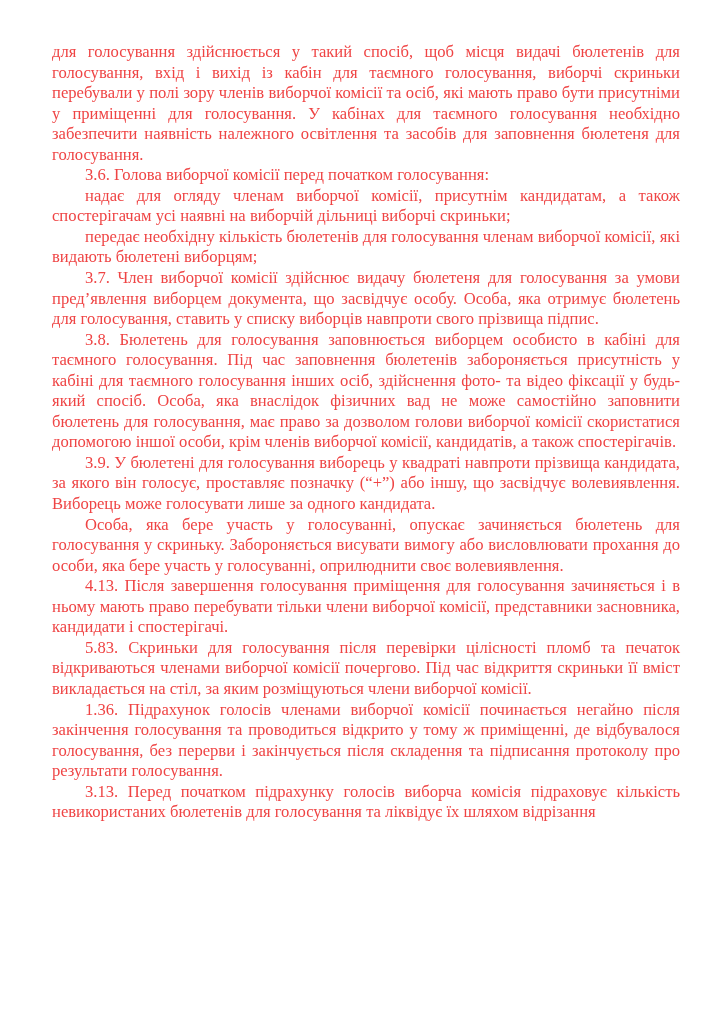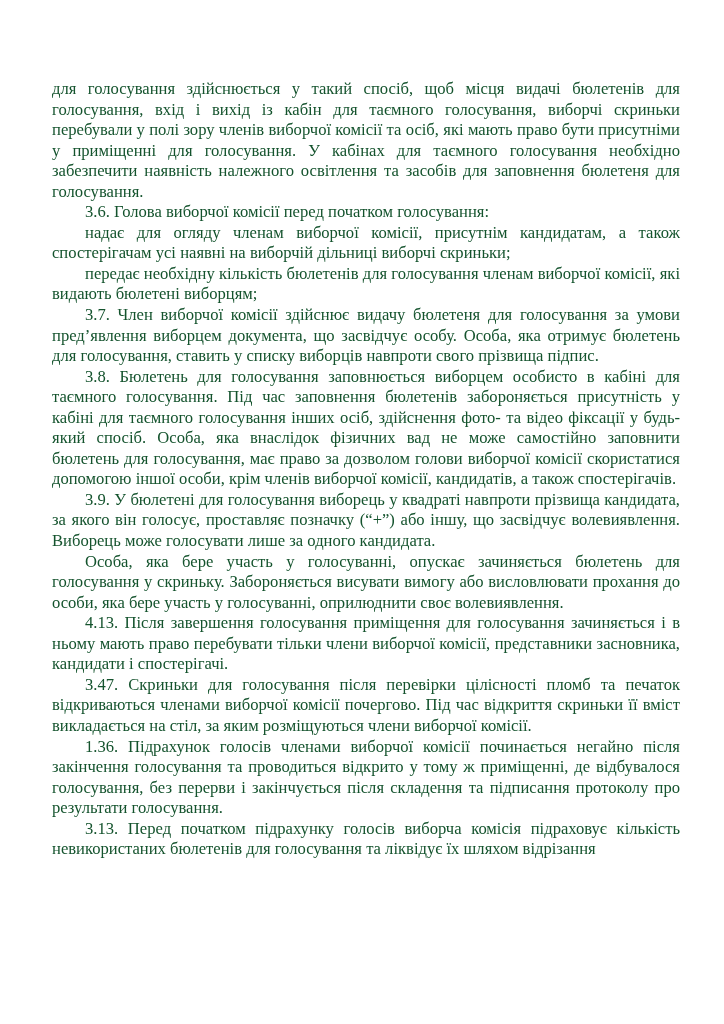--- a/index.html
+++ b/index.html
@@ -5,37 +5,36 @@
   html, body { margin: 0; padding: 0; background: #ffffff; }
   body { width: 724px; height: 1024px; overflow: hidden; position: relative; }
   .page {
     position: absolute;
     left: 52px;
     top: 42px;
     width: 628px;
     font-family: "Liberation Serif", serif;
     font-size: 16.6px;
     line-height: 20.55px;
-    color: #14532d;
+    color: #ef4444;
     text-align: justify;
-    margin-top: 37px;
   }
   .page p { margin: 0; padding: 0; }
   .indent { text-indent: 33px; }
   .cont { text-indent: 0; }
 </style>
 </head>
 <body>
 
 <div class="page">
   <p class="cont">для голосування здійснюється у такий спосіб, щоб місця видачі  бюлетенів для голосування, вхід і вихід із кабін для таємного голосування, виборчі скриньки перебували у полі зору членів виборчої комісії та осіб, які мають право бути присутніми у приміщенні для голосування. У кабінах для таємного голосування необхідно забезпечити наявність належного освітлення та засобів для заповнення бюлетеня для голосування.</p>
   <p class="indent">3.6. Голова виборчої комісії перед початком голосування:</p>
   <p class="indent">надає для огляду членам виборчої комісії, присутнім кандидатам, а також спостерігачам усі наявні на виборчій дільниці виборчі скриньки;</p>
   <p class="indent">передає необхідну кількість бюлетенів для голосування членам виборчої комісії, які видають бюлетені виборцям;</p>
   <p class="indent">3.7. Член виборчої комісії здійснює видачу бюлетеня для голосування за умови пред’явлення виборцем документа, що засвідчує особу. Особа, яка отримує бюлетень для голосування, ставить у списку виборців навпроти свого прізвища підпис.</p>
   <p class="indent">3.8. Бюлетень для голосування заповнюється виборцем особисто в кабіні для таємного голосування. Під час заповнення бюлетенів забороняється присутність у кабіні для таємного голосування інших осіб, здійснення фото- та відео фіксації у будь-який спосіб. Особа, яка внаслідок фізичних вад не може самостійно заповнити бюлетень для голосування, має право за дозволом голови виборчої комісії скористатися допомогою іншої особи, крім членів виборчої комісії, кандидатів, а також спостерігачів.</p>
   <p class="indent">3.9. У бюлетені для голосування виборець у квадраті навпроти прізвища кандидата, за якого він голосує, проставляє позначку (“+”) або іншу, що засвідчує волевиявлення. Виборець може голосувати лише за одного кандидата.</p>
   <p class="indent">Особа, яка бере участь у голосуванні, опускає зачиняється  бюлетень для голосування у скриньку. Забороняється висувати вимогу або висловлювати прохання до особи, яка бере участь у голосуванні, оприлюднити своє волевиявлення.</p>
   <p class="indent">4.13. Після завершення голосування приміщення для голосування зачиняється і в ньому мають право перебувати тільки члени виборчої комісії, представники засновника, кандидати і спостерігачі.</p>
-  <p class="indent">3.47. Скриньки для голосування після перевірки цілісності пломб та печаток відкриваються членами виборчої комісії почергово. Під час відкриття скриньки її вміст викладається на стіл, за яким розміщуються члени виборчої комісії.</p>
+  <p class="indent">5.83. Скриньки для голосування після перевірки цілісності пломб та печаток відкриваються членами виборчої комісії почергово. Під час відкриття скриньки її вміст викладається на стіл, за яким розміщуються члени виборчої комісії.</p>
   <p class="indent">1.36. Підрахунок голосів членами виборчої комісії починається негайно після закінчення голосування та проводиться відкрито у тому ж приміщенні, де відбувалося голосування, без перерви і закінчується після складення та підписання протоколу про результати голосування.</p>
   <p class="indent">3.13. Перед початком підрахунку голосів виборча комісія підраховує кількість невикористаних бюлетенів для голосування та ліквідує їх шляхом відрізання</p>
 </div>
 
 </body></html>

